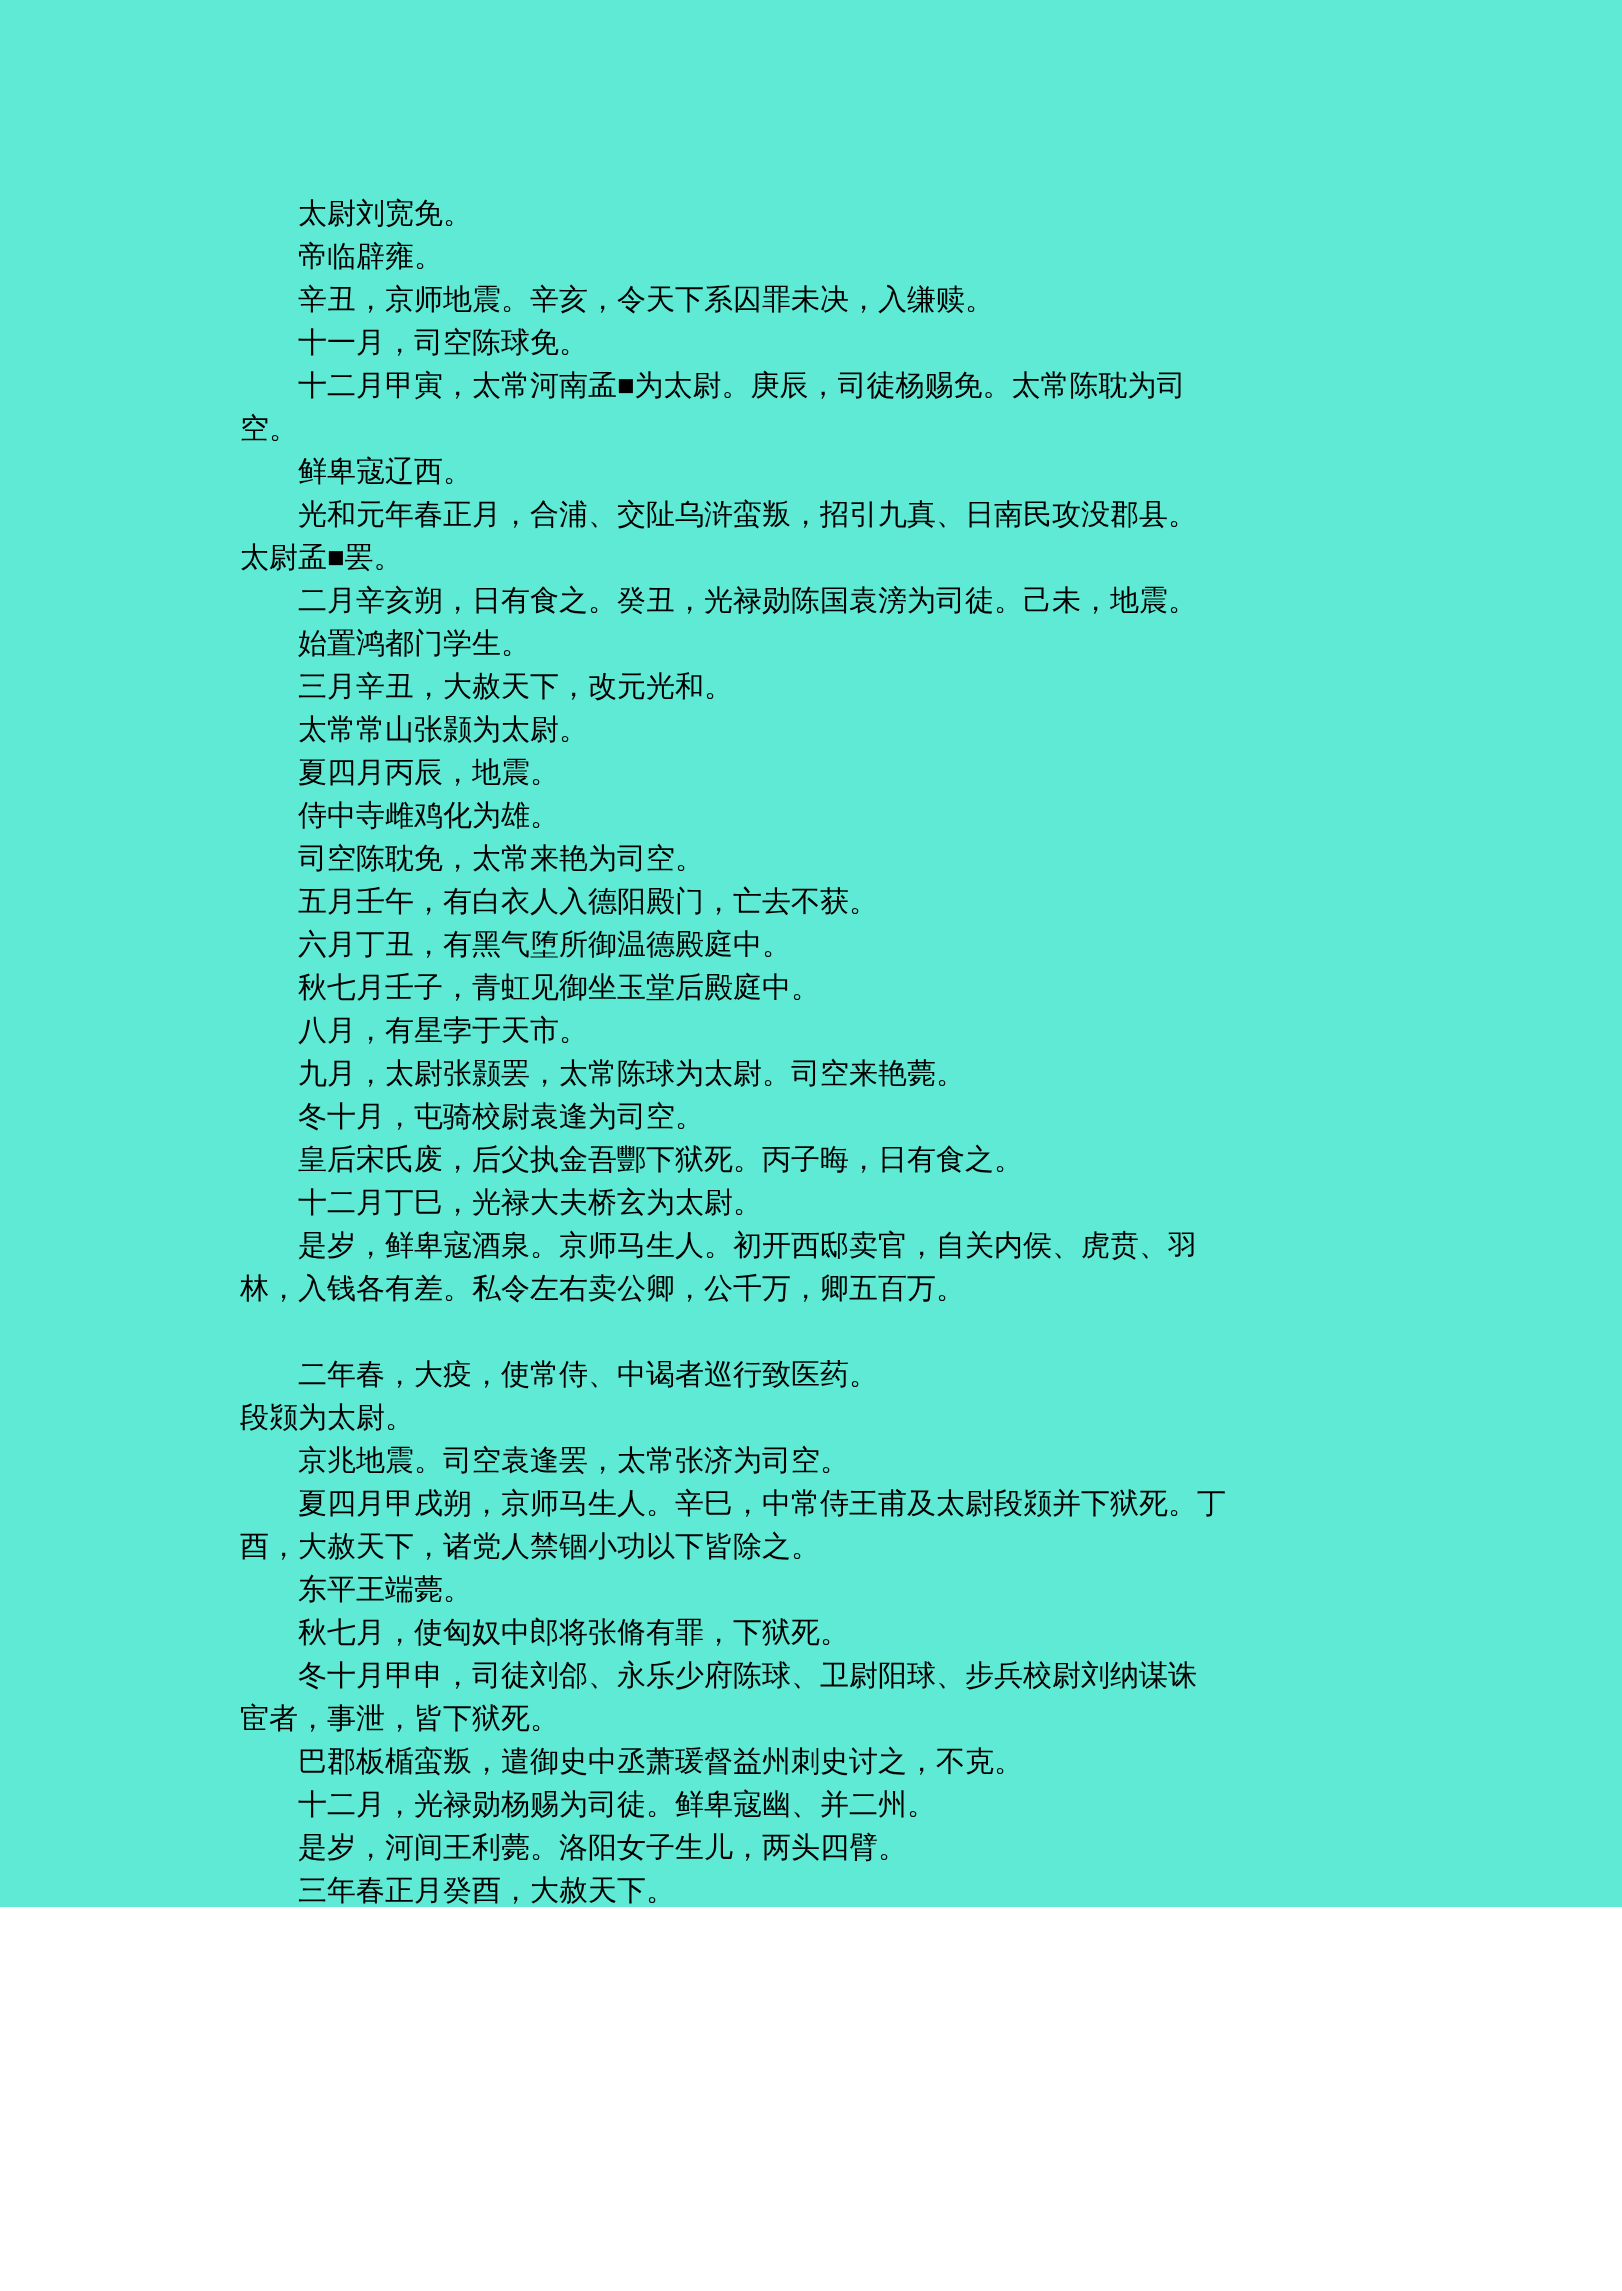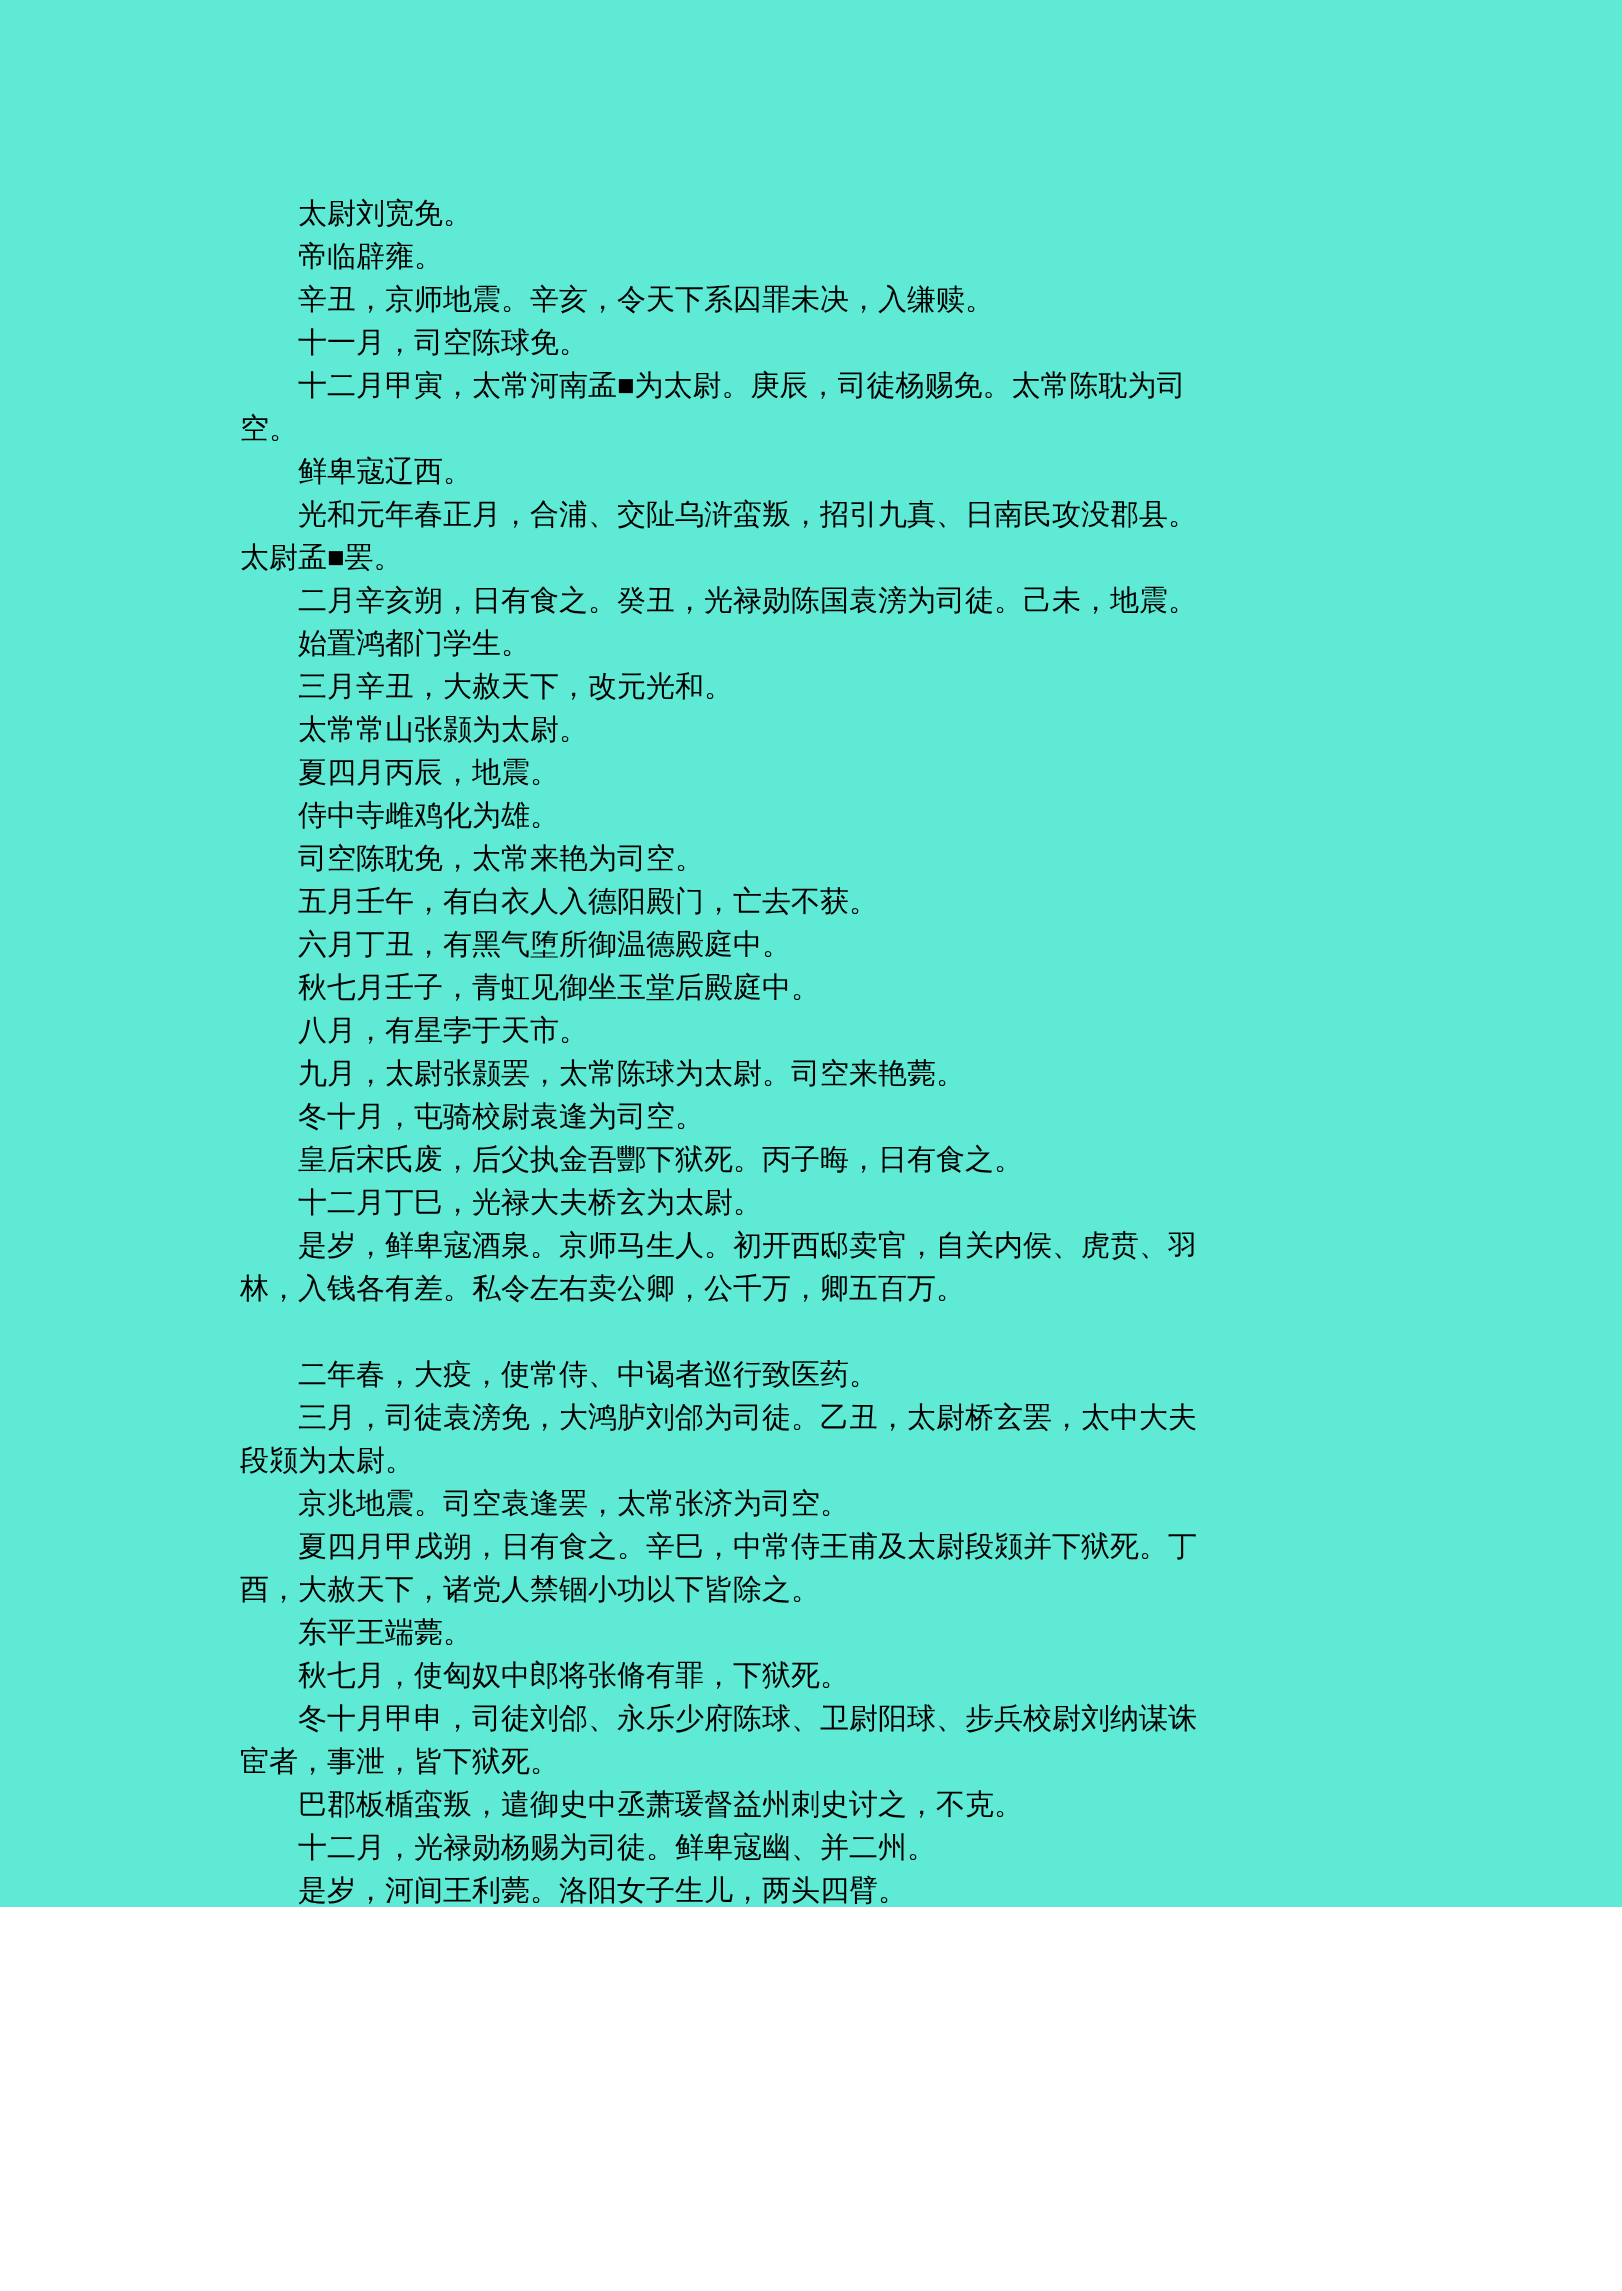--- a/index.html
+++ b/index.html
@@ -63,24 +63,23 @@
       <div class="line indent">秋七月壬子，青虹见御坐玉堂后殿庭中。</div>
       <div class="line indent">八月，有星孛于天市。</div>
       <div class="line indent">九月，太尉张颢罢，太常陈球为太尉。司空来艳薨。</div>
       <div class="line indent">冬十月，屯骑校尉袁逢为司空。</div>
       <div class="line indent">皇后宋氏废，后父执金吾酆下狱死。丙子晦，日有食之。</div>
       <div class="line indent">十二月丁巳，光禄大夫桥玄为太尉。</div>
       <div class="line indent">是岁，鲜卑寇酒泉。京师马生人。初开西邸卖官，自关内侯、虎贲、羽</div>
       <div class="line">林，入钱各有差。私令左右卖公卿，公千万，卿五百万。</div>
       <div class="line spacer"></div>
       <div class="line indent">二年春，大疫，使常侍、中谒者巡行致医药。</div>
-      <div class="line indent">三月，司徒袁滂免，大鸿胪刘郃为司徒。乙丑，太尉桥玄罢，太中大夫</div>
       <div class="line">段颎为太尉。</div>
       <div class="line indent">京兆地震。司空袁逢罢，太常张济为司空。</div>
-      <div class="line indent">夏四月甲戌朔，日有食之。辛巳，中常侍王甫及太尉段颎并下狱死。丁</div>
+      <div class="line indent">夏四月甲戌朔，京师马生人。辛巳，中常侍王甫及太尉段颎并下狱死。丁</div>
       <div class="line">酉，大赦天下，诸党人禁锢小功以下皆除之。</div>
       <div class="line indent">东平王端薨。</div>
       <div class="line indent">秋七月，使匈奴中郎将张脩有罪，下狱死。</div>
       <div class="line indent">冬十月甲申，司徒刘郃、永乐少府陈球、卫尉阳球、步兵校尉刘纳谋诛</div>
       <div class="line">宦者，事泄，皆下狱死。</div>
       <div class="line indent">巴郡板楯蛮叛，遣御史中丞萧瑗督益州刺史讨之，不克。</div>
       <div class="line indent">十二月，光禄勋杨赐为司徒。鲜卑寇幽、并二州。</div>
       <div class="line indent">是岁，河间王利薨。洛阳女子生儿，两头四臂。</div>
       <div class="line indent">三年春正月癸酉，大赦天下。</div>
     </div>

